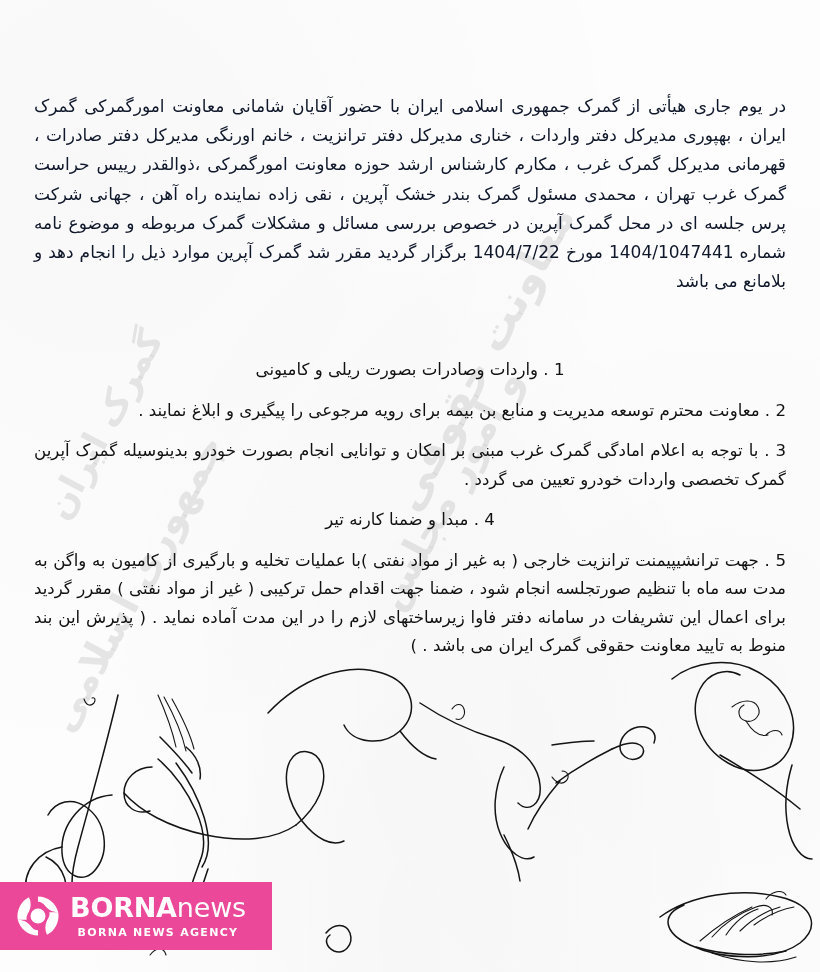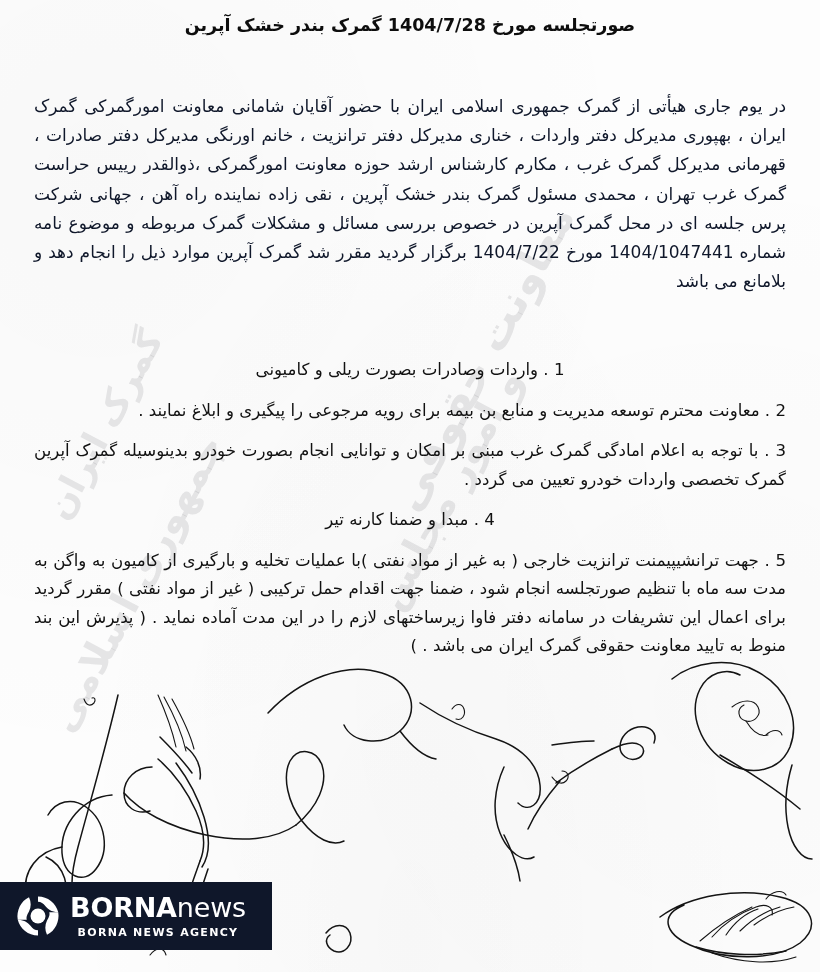--- a/index.html
+++ b/index.html
@@ -139,21 +139,21 @@
   .ink-thin  { stroke-width: 1.5; }
   .ink-hair  { stroke-width: 1.1; }
 
   
   #borna-banner {
     position: absolute;
     left: 0;
     top: 882px;
     width: 272px;
     height: 68px;
-    background: #0f172a;
+    background: #ec4899;
     z-index: 6;
     display: flex;
     align-items: center;
     direction: ltr;
     padding-left: 14px;
     box-sizing: border-box;
   }
   #borna-logo-icon {
     width: 48px;
     height: 48px;
@@ -199,21 +199,20 @@
 
   <div id="watermark-layer">
     <div class="wm wm-a">معاونت حقوقی</div>
     <div class="wm wm-b">و امور مجلس</div>
     <div class="wm wm-c">جمهوری اسلامی</div>
     <div class="wm wm-d">گمرک ایران</div>
   </div>
 
   <div id="doc-text">
 
-    <div id="doc-title">صورتجلسه مورخ 1404/7/28 گمرک بندر خشک آپرین</div>
 
     <div id="intro-paragraph">در یوم جاری هیأتی از گمرک جمهوری اسلامی ایران با حضور آقایان شامانی معاونت امورگمرکی گمرک ایران ، بهپوری مدیرکل دفتر واردات ، خناری مدیرکل دفتر ترانزیت ، خانم اورنگی مدیرکل دفتر صادرات ، قهرمانی مدیرکل گمرک غرب ، مکارم کارشناس ارشد حوزه معاونت امورگمرکی ،ذوالقدر رییس حراست گمرک غرب تهران ، محمدی مسئول گمرک بندر خشک آپرین ، نقی زاده نماینده راه آهن ، جهانی شرکت پرس جلسه ای در محل گمرک آپرین در خصوص بررسی مسائل و مشکلات گمرک مربوطه و موضوع نامه شماره 1404/1047441 مورخ 1404/7/22 برگزار گردید مقرر شد گمرک آپرین موارد ذیل را انجام دهد و بلامانع می باشد</div>
 
     <div id="clause-list">
 
       <div class="clause clause-centered">
         <span class="clause-num">1</span>
         <span> . </span>
         <span>واردات وصادرات بصورت ریلی و کامیونی</span>
       </div>

